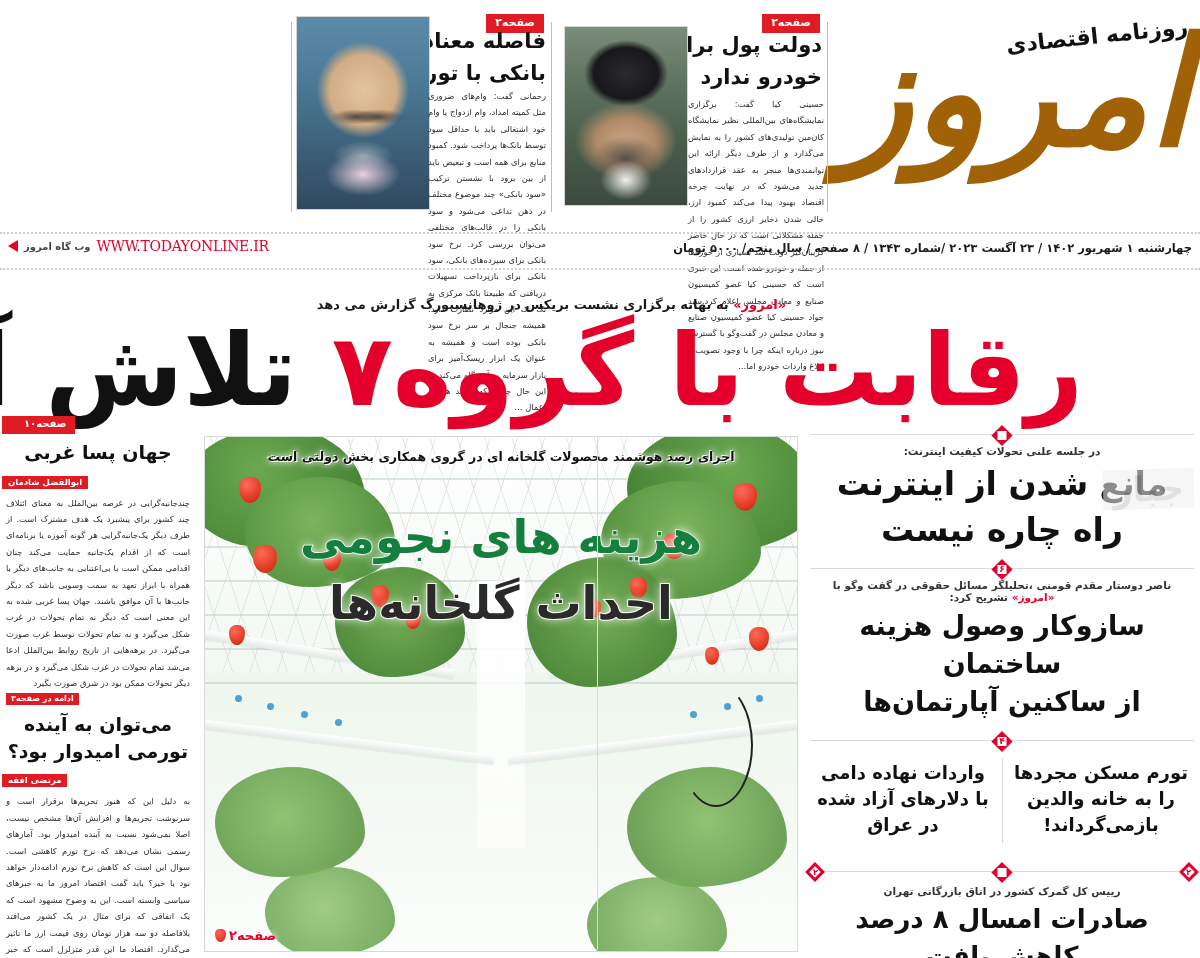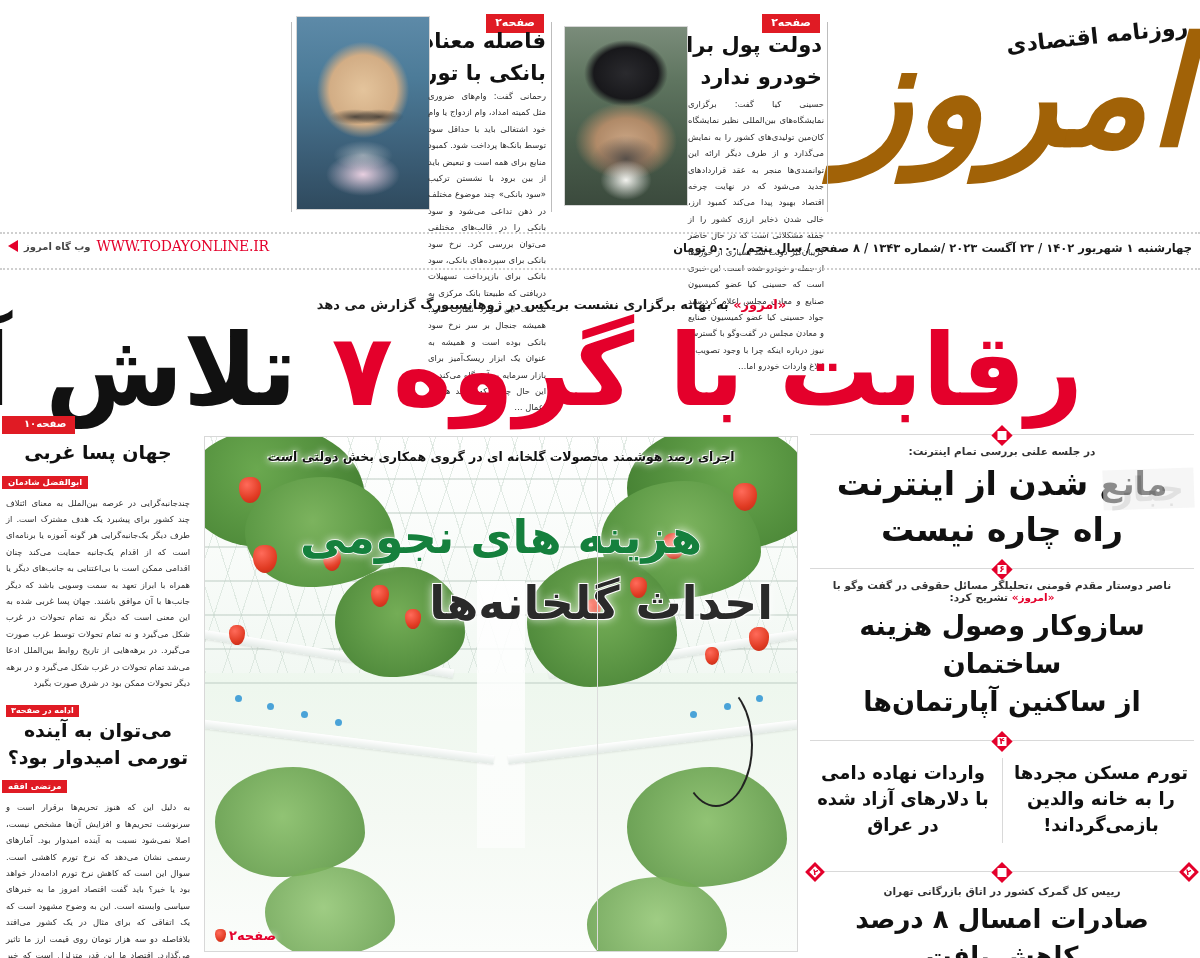--- a/index.html
+++ b/index.html
@@ -166,21 +166,21 @@
     text-align:left;margin:4px 4px 6px 2px;direction:rtl;
   }
   .side-author span{
     background:#e01b24;color:#fff;font-size:8.5px;font-weight:bold;
     padding:1px 6px 2px;display:inline-block;
   }
   .side-body{padding:0 6px;}
   .cont-tag{
     display:inline-block;background:#e01b24;color:#fff;
     font-size:8px;font-weight:bold;padding:1px 5px 2px;
-    float:left;margin-top:14px;
+    float:left;margin-top:2px;
   }
 
   
   .photostory{
     position:absolute;left:204px;top:436px;width:592px;height:514px;
     border:1px solid #d8d8d8;overflow:hidden;background:#eaf3e9;
   }
   .greenhouse{
     position:absolute;inset:0;
     background:
@@ -217,21 +217,21 @@
     font-size:12.5px;font-weight:bold;color:#111;direction:rtl;
     text-shadow:0 0 6px #fff,0 0 10px #fff,1px 1px 0 #fff,-1px -1px 0 #fff;
   }
   .ps-head1{
     position:absolute;top:72px;right:24px;left:24px;text-align:center;
     font-size:46px;font-weight:bold;color:#15803d;direction:rtl;line-height:1.25;
     -webkit-text-stroke:1.5px #ffffff;paint-order:stroke fill;
     text-shadow:0 0 10px rgba(255,255,255,.95);
   }
   .ps-head2{
-    position:absolute;top:138px;right:24px;left:24px;
+    position:absolute;top:138px;right:24px;left:24px;text-align:center;
     font-size:46px;font-weight:bold;color:#2a2a2a;direction:rtl;line-height:1.25;
     -webkit-text-stroke:2px #ffffff;paint-order:stroke fill;
     text-shadow:0 0 10px rgba(255,255,255,.95);
   }
   .ps-badge{
     position:absolute;left:10px;bottom:8px;display:flex;align-items:center;gap:3px;
   }
   .ps-badge .bd{
     color:#e4002b;font-size:13px;font-weight:bold;direction:rtl;
     text-shadow:0 0 5px #fff,0 0 8px #fff;
@@ -445,21 +445,21 @@
 
   <div class="rightcol">
 
     <div class="rc-sep">
       <div class="line"></div>
       <div class="rc-diamond"></div>
     </div>
 
     <div style="position:relative;">
       <div class="watermark">جبار</div>
-      <div class="rc-kicker">در جلسه علنی بررسی تمام اینترنت:</div>
+      <div class="rc-kicker">در جلسه علنی تحولات کیفیت اینترنت:</div>
       <div class="rc-head h-big">مانع شدن از اینترنت</div>
       <div class="rc-head h-big">راه چاره نیست</div>
     </div>
 
     <div class="rc-sep" style="margin-top:10px;">
       <div class="line"></div>
       <div class="rc-diamond"></div>
       <div class="rc-dnum">۶</div>
     </div>
 

